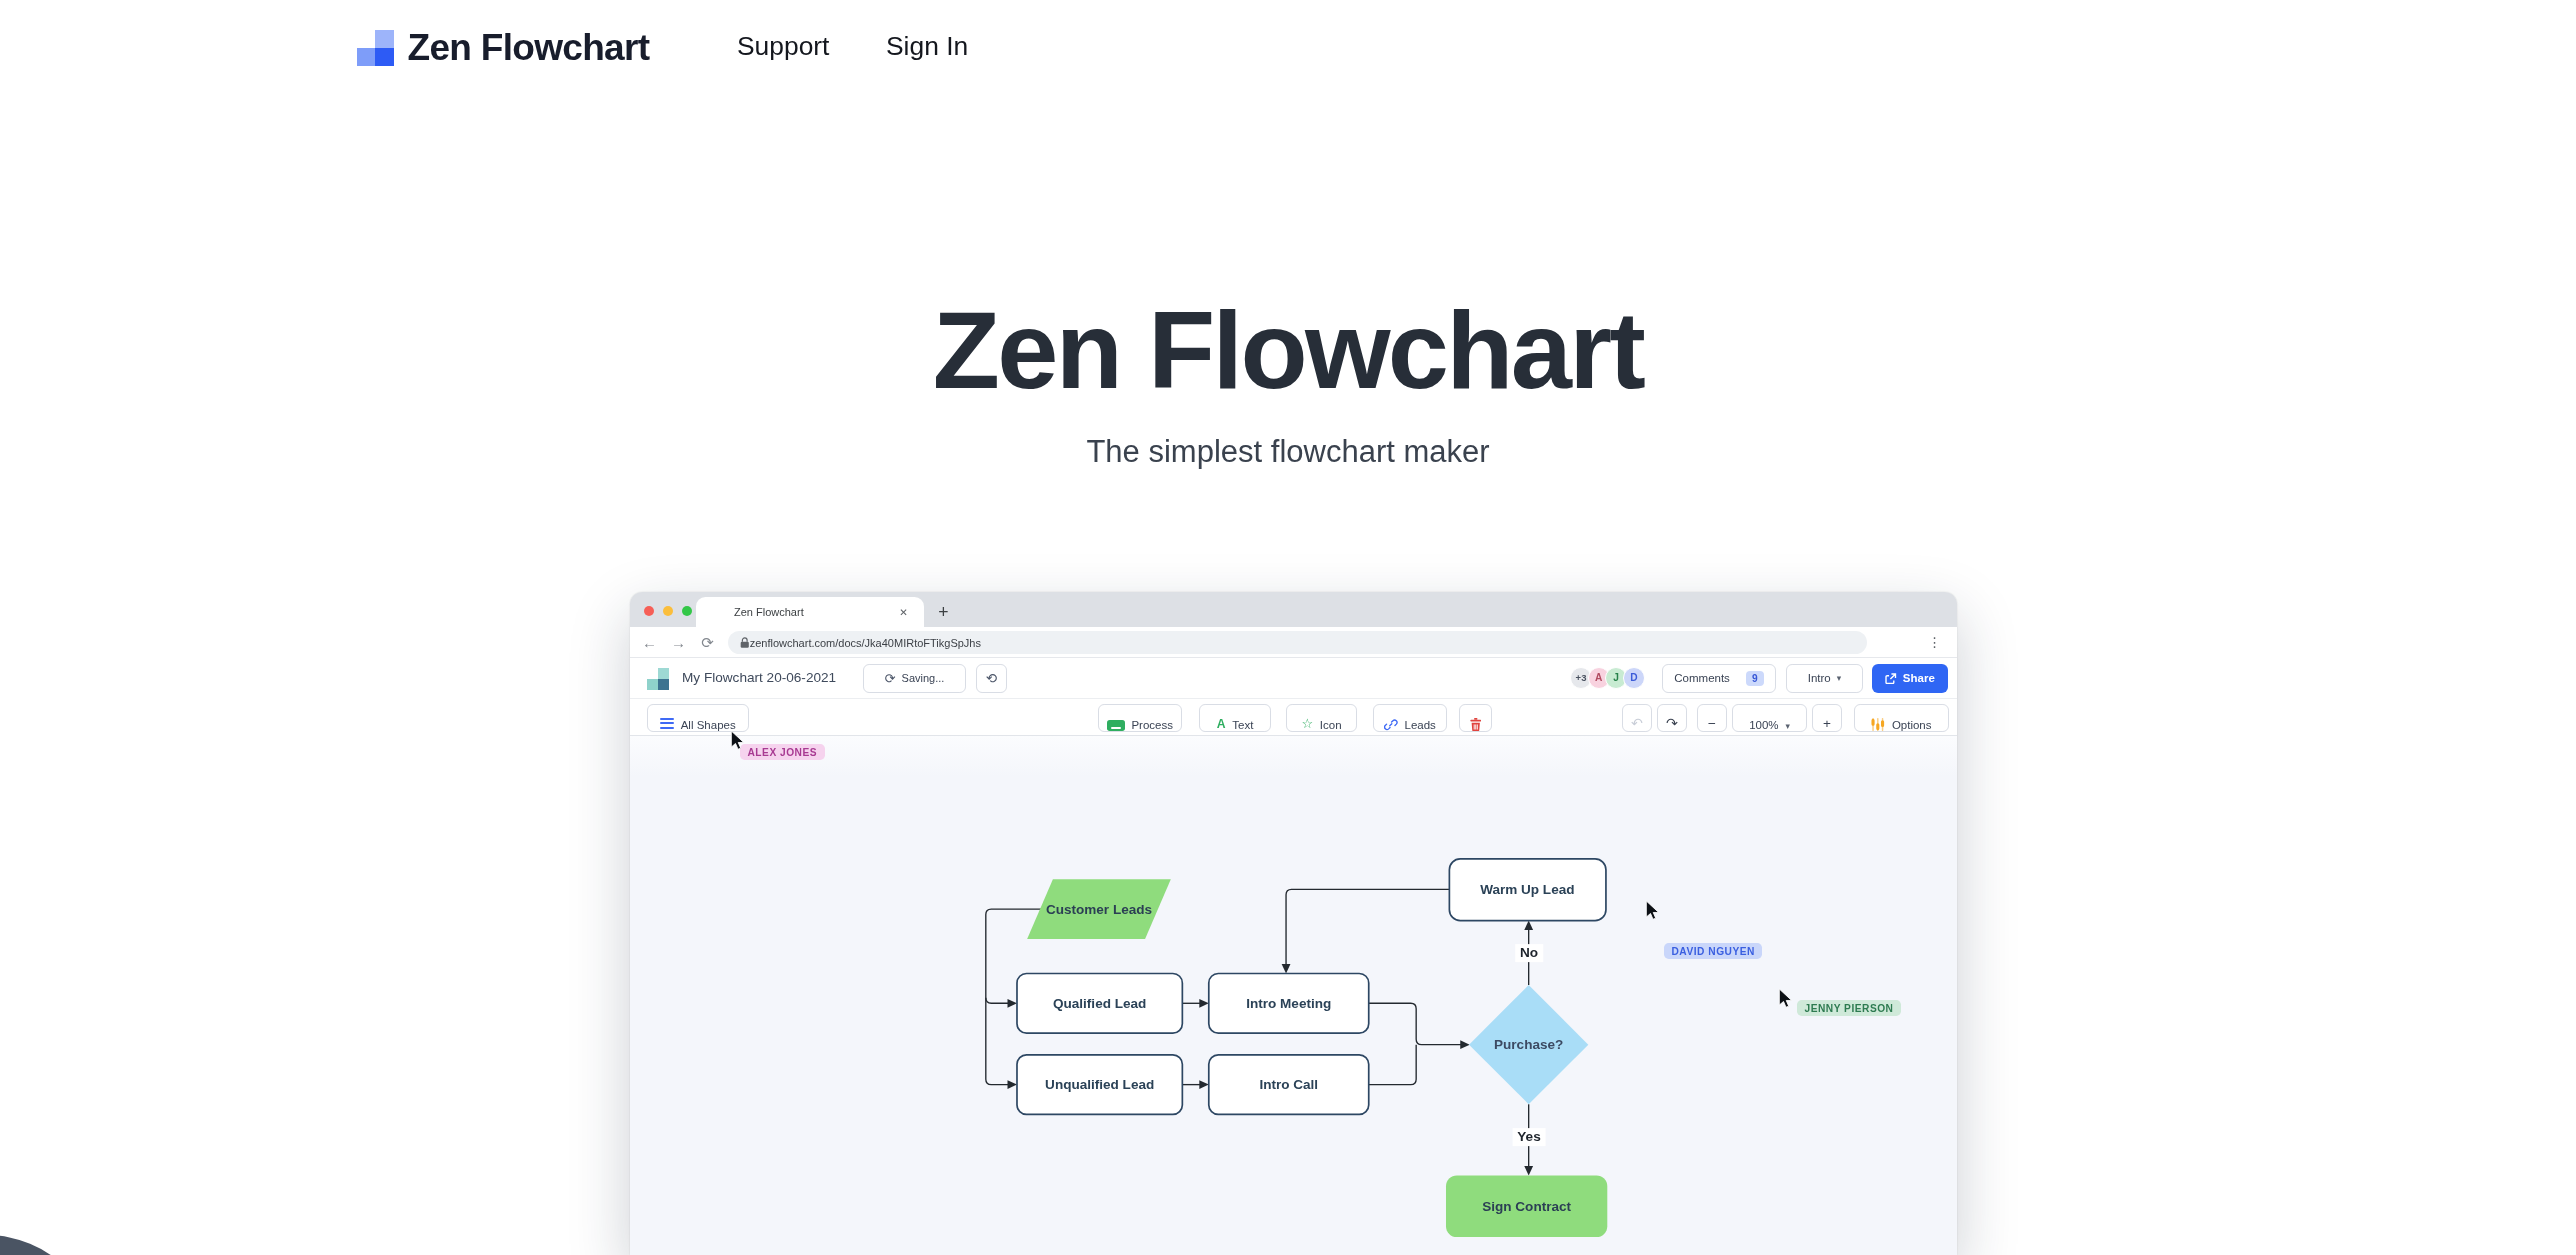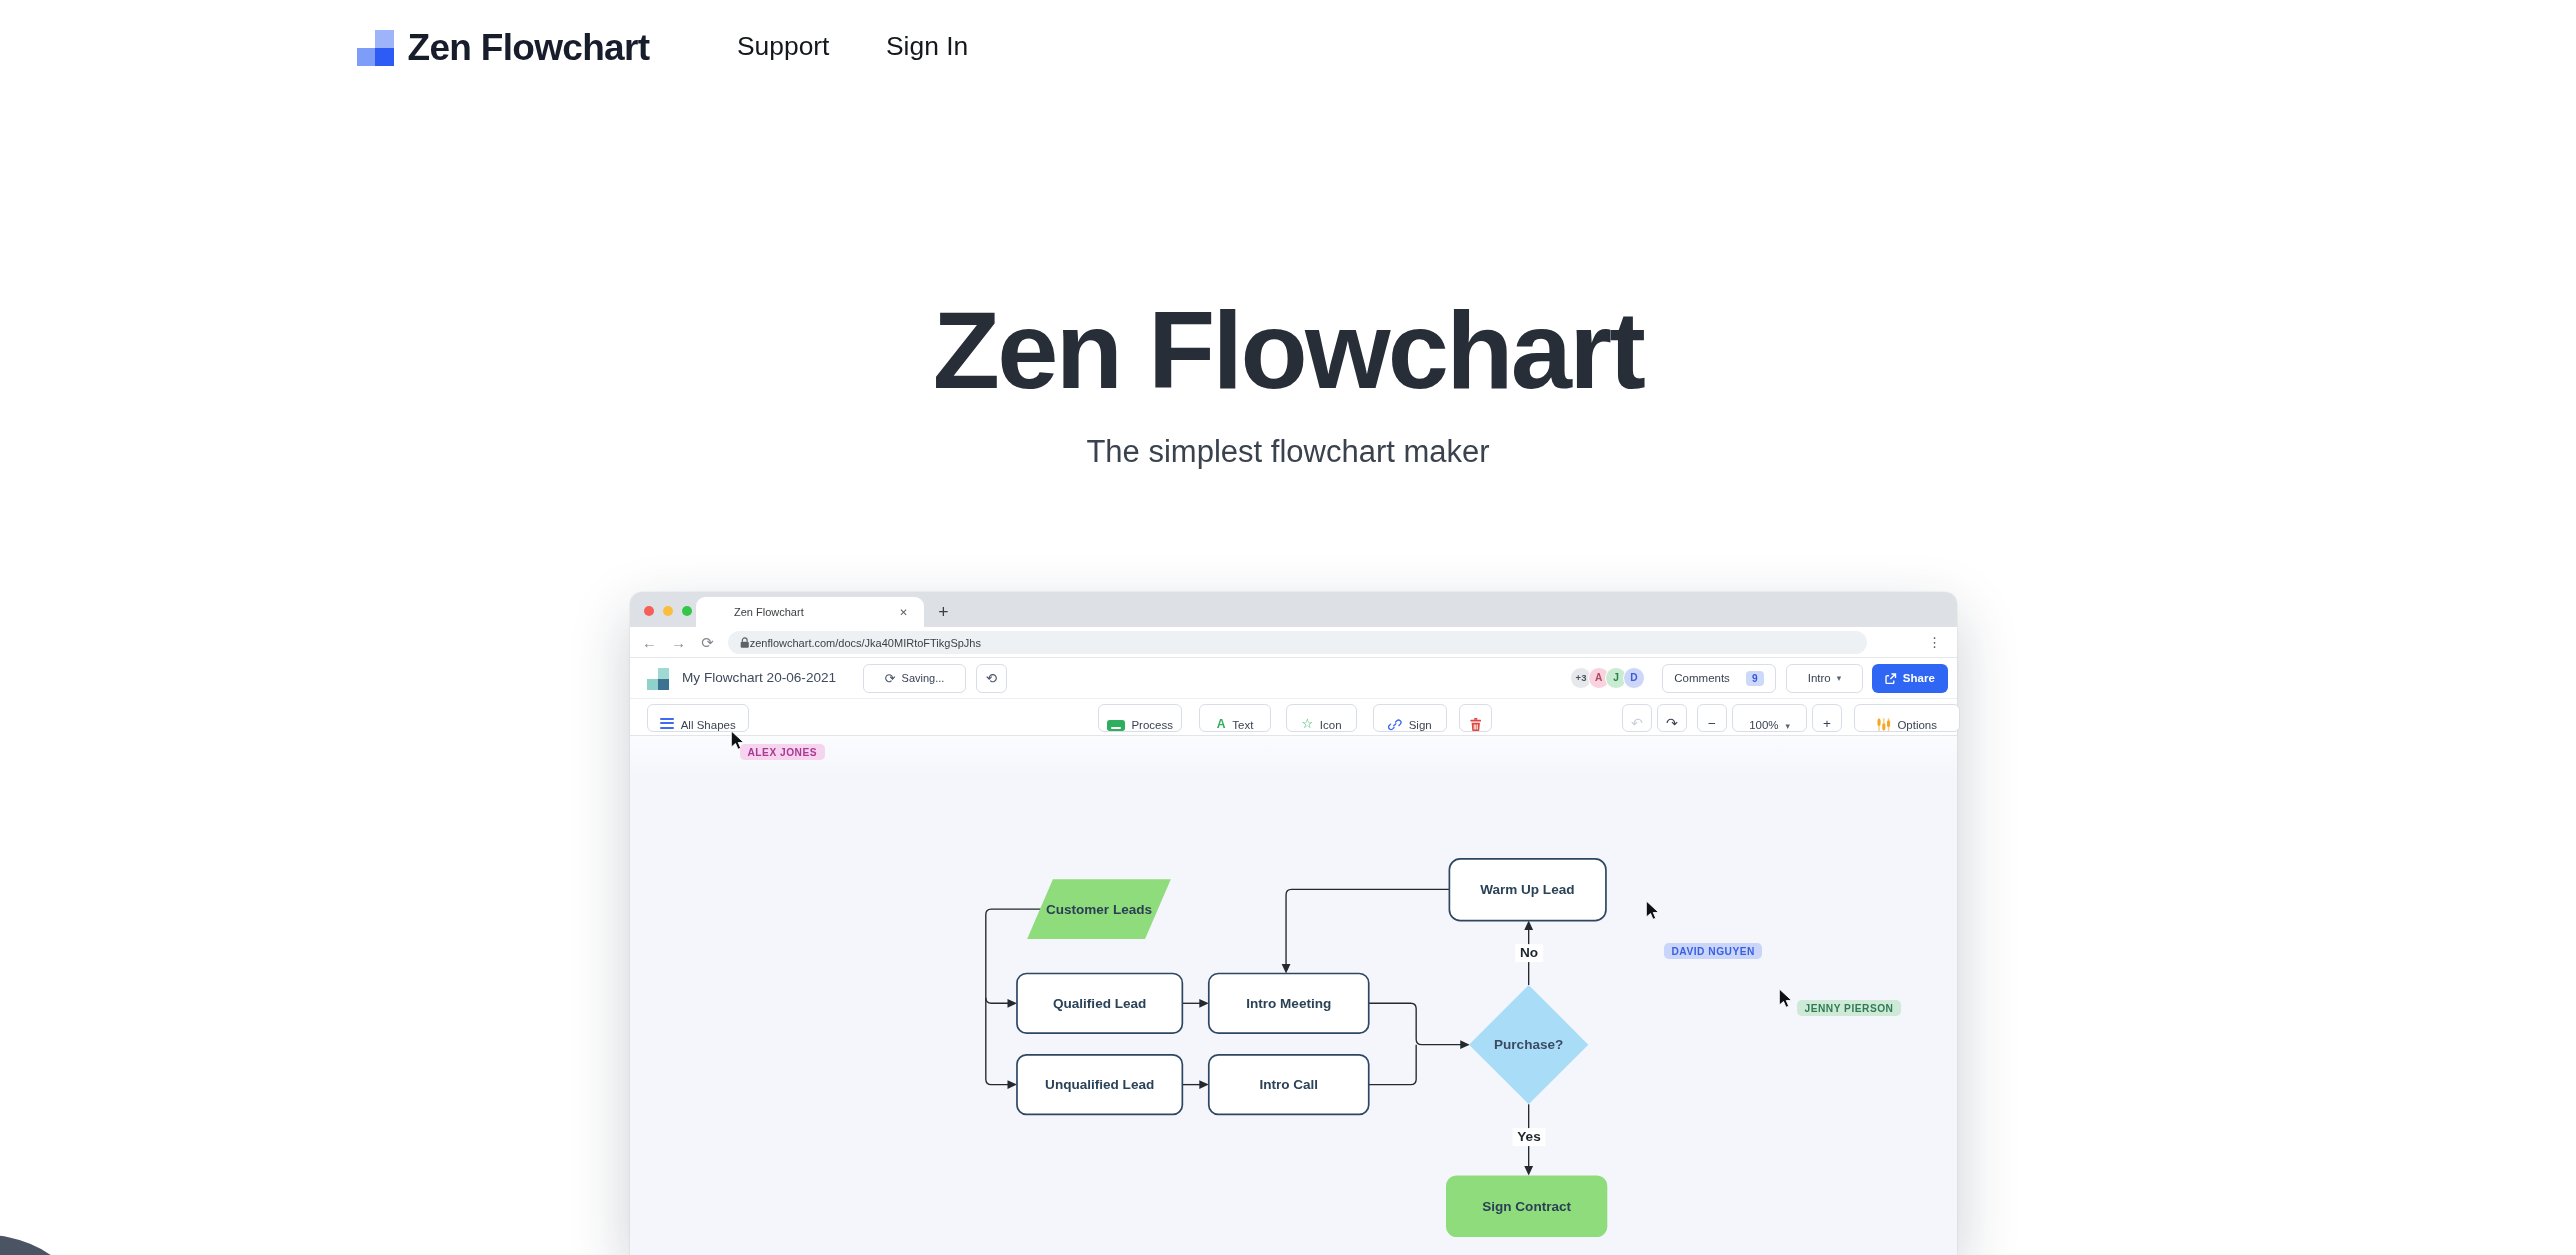--- a/index.html
+++ b/index.html
@@ -100,21 +100,21 @@
   .b-process { left:468px;  width:84px; }
   .b-text    { left:569px;  width:72px; }
   .b-icon    { left:656px;  width:71px; }
   .b-link    { left:743px; width:74px; }
   .b-trash   { left:829px; width:33px; }
   .b-undo    { left:992px; width:30px; font-size:14.2px; color:#c9ced8; }
   .b-redo    { left:1027px; width:30px; font-size:14.2px; color:#3a4250; }
   .b-minus   { left:1067px; width:30px; font-size:13.6px; }
   .b-zoom    { left:1102px; width:75px; }
   .b-plus    { left:1182px; width:30px; font-size:13.6px; }
-  .b-options { left:1224px; width:106px; }
+  .b-options { left:1224px; width:95px; }
   .greenA { color:#2fae60; font-weight:700; font-size:12.2px; }
   .star   { color:#2fae60; font-size:13px; }
   .procicon { width:17.6px; height:11.5px; background:#2fae60; border-radius:2.7px; position:relative; }
   .procicon::after { content:""; position:absolute; left:4.1px; top:7.5px; width:9.5px; height:1.7px;
                      background:#fff; border-radius:1.4px; }
 
   
   .canvas { position:absolute; left:0; top:144px; width:1327px; height:519px;
             background:linear-gradient(#fbfcfe 0%, #f4f6fb 41px, #f4f6fb 100%); }
   .flowsvg { position:absolute; left:0; top:0; }
@@ -254,21 +254,21 @@
     <div class="tbtn b-link">
       <span style="display:inline-flex">
         <svg width="13.6" height="13.6" viewBox="0 0 26 26">
           <g fill="none" stroke="#3f6af5" stroke-width="2.6" stroke-linecap="round">
             <path d="M11 15 L15 11"></path>
             <path d="M14.5 7.8 l2.6 -2.6 a4.6 4.6 0 0 1 6.5 6.5 l-2.6 2.6"></path>
             <path d="M11.5 18.2 l-2.6 2.6 a4.6 4.6 0 0 1 -6.5 -6.5 l2.6 -2.6"></path>
           </g>
         </svg>
       </span>
-      <span>Sign</span>
+      <span>Leads</span>
     </div>
     <div class="tbtn b-trash">
       <span style="display:inline-flex">
         <svg width="11.5" height="13.6" viewBox="0 0 17 20">
           <rect x="6" y="0" width="5" height="2.4" rx="1" fill="#e0443f"></rect>
           <rect x="0.5" y="2.6" width="16" height="2.6" rx="1.2" fill="#e0443f"></rect>
           <path d="M2.4 7 h12.2 l-0.9 11.2 a1.8 1.8 0 0 1 -1.8 1.6 H5.1 a1.8 1.8 0 0 1 -1.8 -1.6 Z" fill="#e0443f"></path>
           <path d="M6.2 9.5 v7.5 M8.5 9.5 v7.5 M10.8 9.5 v7.5" stroke="#ffffff" stroke-width="1.4"></path>
         </svg>
       </span>

